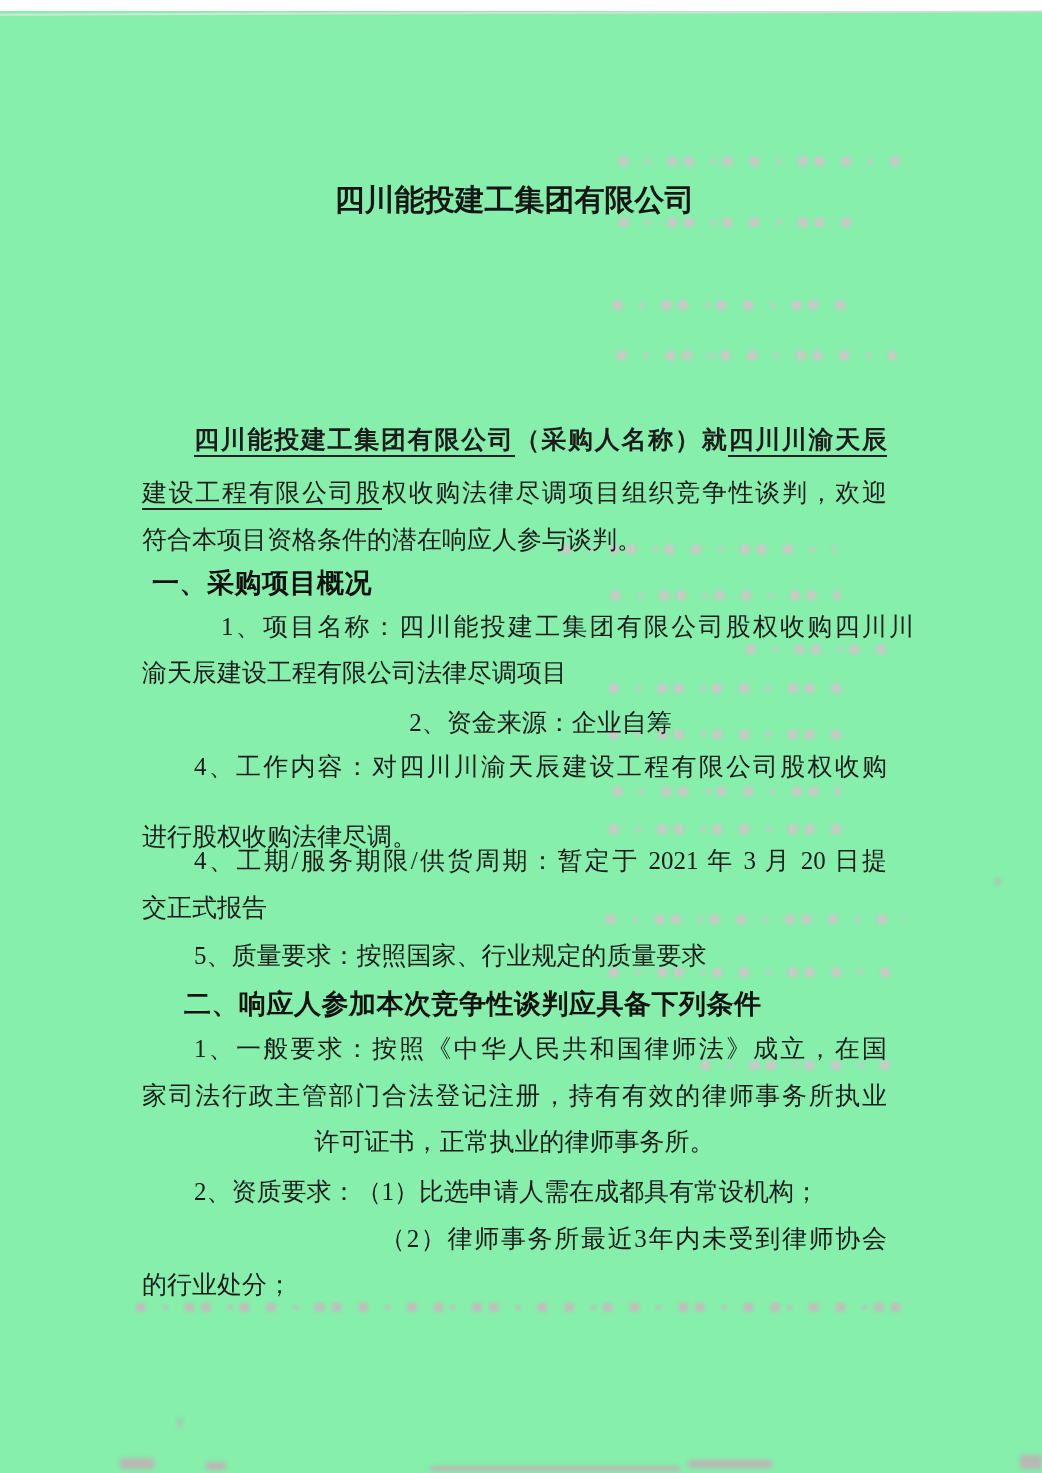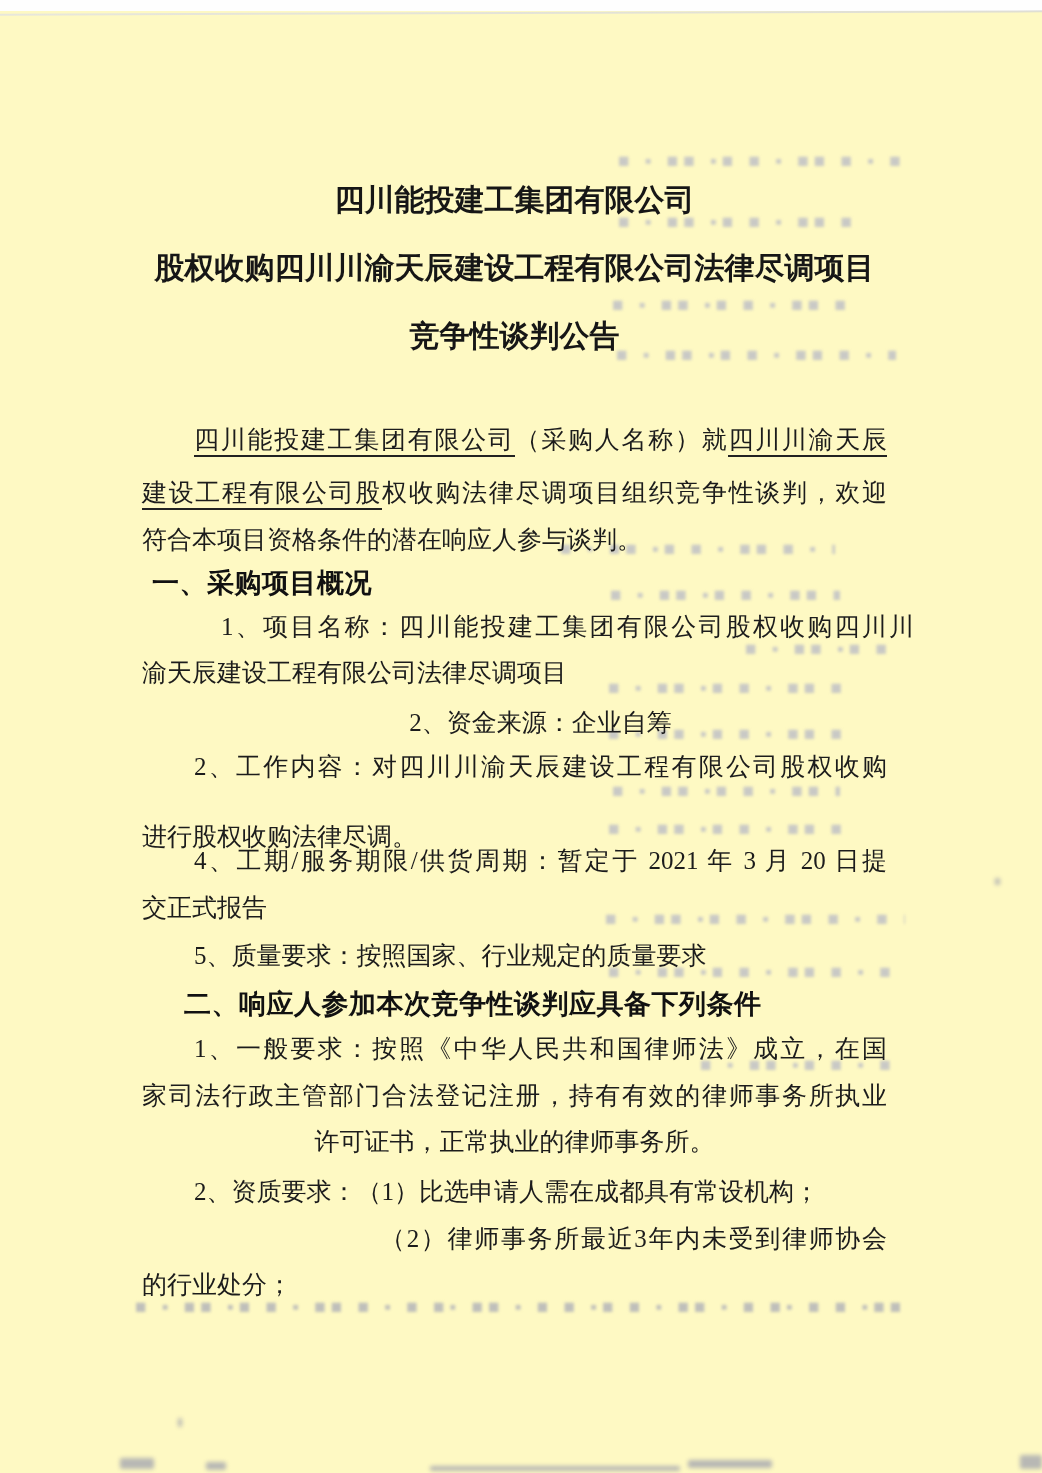--- a/index.html
+++ b/index.html
@@ -1,20 +1,20 @@
 <!DOCTYPE html>
 <html><head>
 <meta charset="utf-8">
 <style>
   html,body{margin:0;padding:0;background:#e9e9e6;}
   .page{
     position:relative;
     width:1042px;height:1473px;
     margin:0 auto;
-    background:#fef9c3;
+    background:#86efac;
     overflow:hidden;
     font-family:"Liberation Serif",serif;
   }
   .scan-top-strip{position:absolute;top:0;left:0;width:100%;height:11px;background:#fefefe;}
   .scan-edge{
     position:absolute;left:-12px;top:12px;width:1070px;height:2px;
     background:linear-gradient(to right,#e4e4e0,#dadad6);
     transform:rotate(-0.18deg);opacity:.85;
   }
   .doc-title{
@@ -75,32 +75,30 @@
       <div class="speck" style="left: 995px; top: 878px; width: 5px; height: 7px;"></div>
       <div class="speck" style="left: 178px; top: 1418px; width: 4px; height: 9px;"></div>
       <div class="speck" style="left: 120px; top: 1458px; width: 34px; height: 11px;"></div>
       <div class="speck" style="left: 206px; top: 1462px; width: 20px; height: 8px;"></div>
       <div class="speck" style="left: 688px; top: 1460px; width: 84px; height: 8px;"></div>
       <div class="speck" style="left: 1020px; top: 1455px; width: 22px; height: 14px;"></div>
       <div class="speck" style="left: 430px; top: 1466px; width: 250px; height: 5px;"></div>
     </div>
 
   <div class="doc-title" style="top:180px">四川能投建工集团有限公司</div>
-  <div class="doc-title" style="top:248px">股权收购四川川渝天辰建设工程有限公司法律尽调项目</div>
-  <div class="doc-title" style="top:316px">竞争性谈判公告</div>
 
   <div id="lines-layer">
-      <div class="line just" style="top: 424px; left: 194px; width: 693px;"><span class="seg-u">四川能投建工集团有限公司</span><span class="">（采购人名称）就</span><span class="seg-u">四川川渝天辰</span></div>
+      <div class="line just" style="top: 424px; left: 194px; width: 693px; font-weight: bold;"><span class="seg-u">四川能投建工集团有限公司</span><span class="">（采购人名称）就</span><span class="seg-u">四川川渝天辰</span></div>
       <div class="line just" style="top: 477px; left: 142px; width: 745px;"><span class="seg-u">建设工程有限公司股</span><span class="">权收购法律尽调项目组织竞争性谈判，欢迎</span></div>
       <div class="line" style="top: 524px; left: 142px; width: 745px;"><span class="">符合本项目资格条件的潜在响应人参与谈判。</span></div>
       <div class="line heading" style="top: 566px; left: 152px; width: 735px;"><span class="">一、采购项目概况</span></div>
       <div class="line just" style="top: 611px; left: 194px; width: 693px; margin-left: 27px;"><span class="">1、项目名称：四川能投建工集团有限公司股权收购四川川</span></div>
       <div class="line" style="top: 657px; left: 142px; width: 745px;"><span class="">渝天辰建设工程有限公司法律尽调项目</span></div>
       <div class="line" style="top: 707px; left: 194px; width: 693px; text-align: center;"><span class="">2、资金来源：企业自筹</span></div>
-      <div class="line just" style="top: 751px; left: 194px; width: 693px;"><span class="">2、工作内容：对四川川渝天辰建设工程有限公司股权收购</span></div>
+      <div class="line just" style="top: 751px; left: 194px; width: 693px;"><span class="">4、工作内容：对四川川渝天辰建设工程有限公司股权收购</span></div>
       <div class="line" style="top: 797px; left: 142px; width: 745px; margin-top: 24px;"><span class="">进行股权收购法律尽调。</span></div>
       <div class="line just" style="top: 845px; left: 194px; width: 693px;"><span class="">4、工期/服务期限/供货周期：暂定于 2021 年 3 月 20 日提</span></div>
       <div class="line" style="top: 892px; left: 142px; width: 745px;"><span class="">交正式报告</span></div>
       <div class="line" style="top: 940px; left: 194px; width: 693px;"><span class="">5、质量要求：按照国家、行业规定的质量要求</span></div>
       <div class="line heading" style="top: 987px; left: 152px; width: 735px; margin-left: 32px;"><span class="">二、响应人参加本次竞争性谈判应具备下列条件</span></div>
       <div class="line just" style="top: 1033px; left: 194px; width: 693px;"><span class="">1、一般要求：按照《中华人民共和国律师法》成立，在国</span></div>
       <div class="line just" style="top: 1080px; left: 142px; width: 745px;"><span class="">家司法行政主管部门合法登记注册，持有有效的律师事务所执业</span></div>
       <div class="line" style="top: 1126px; left: 142px; width: 745px; text-align: center;"><span class="">许可证书，正常执业的律师事务所。</span></div>
       <div class="line" style="top: 1176px; left: 194px; width: 693px;"><span class="">2、资质要求：（1）比选申请人需在成都具有常设机构；</span></div>
       <div class="line just" style="top: 1223px; left: 380px; width: 507px;"><span class="">（2）律师事务所最近3年内未受到律师协会</span></div>

